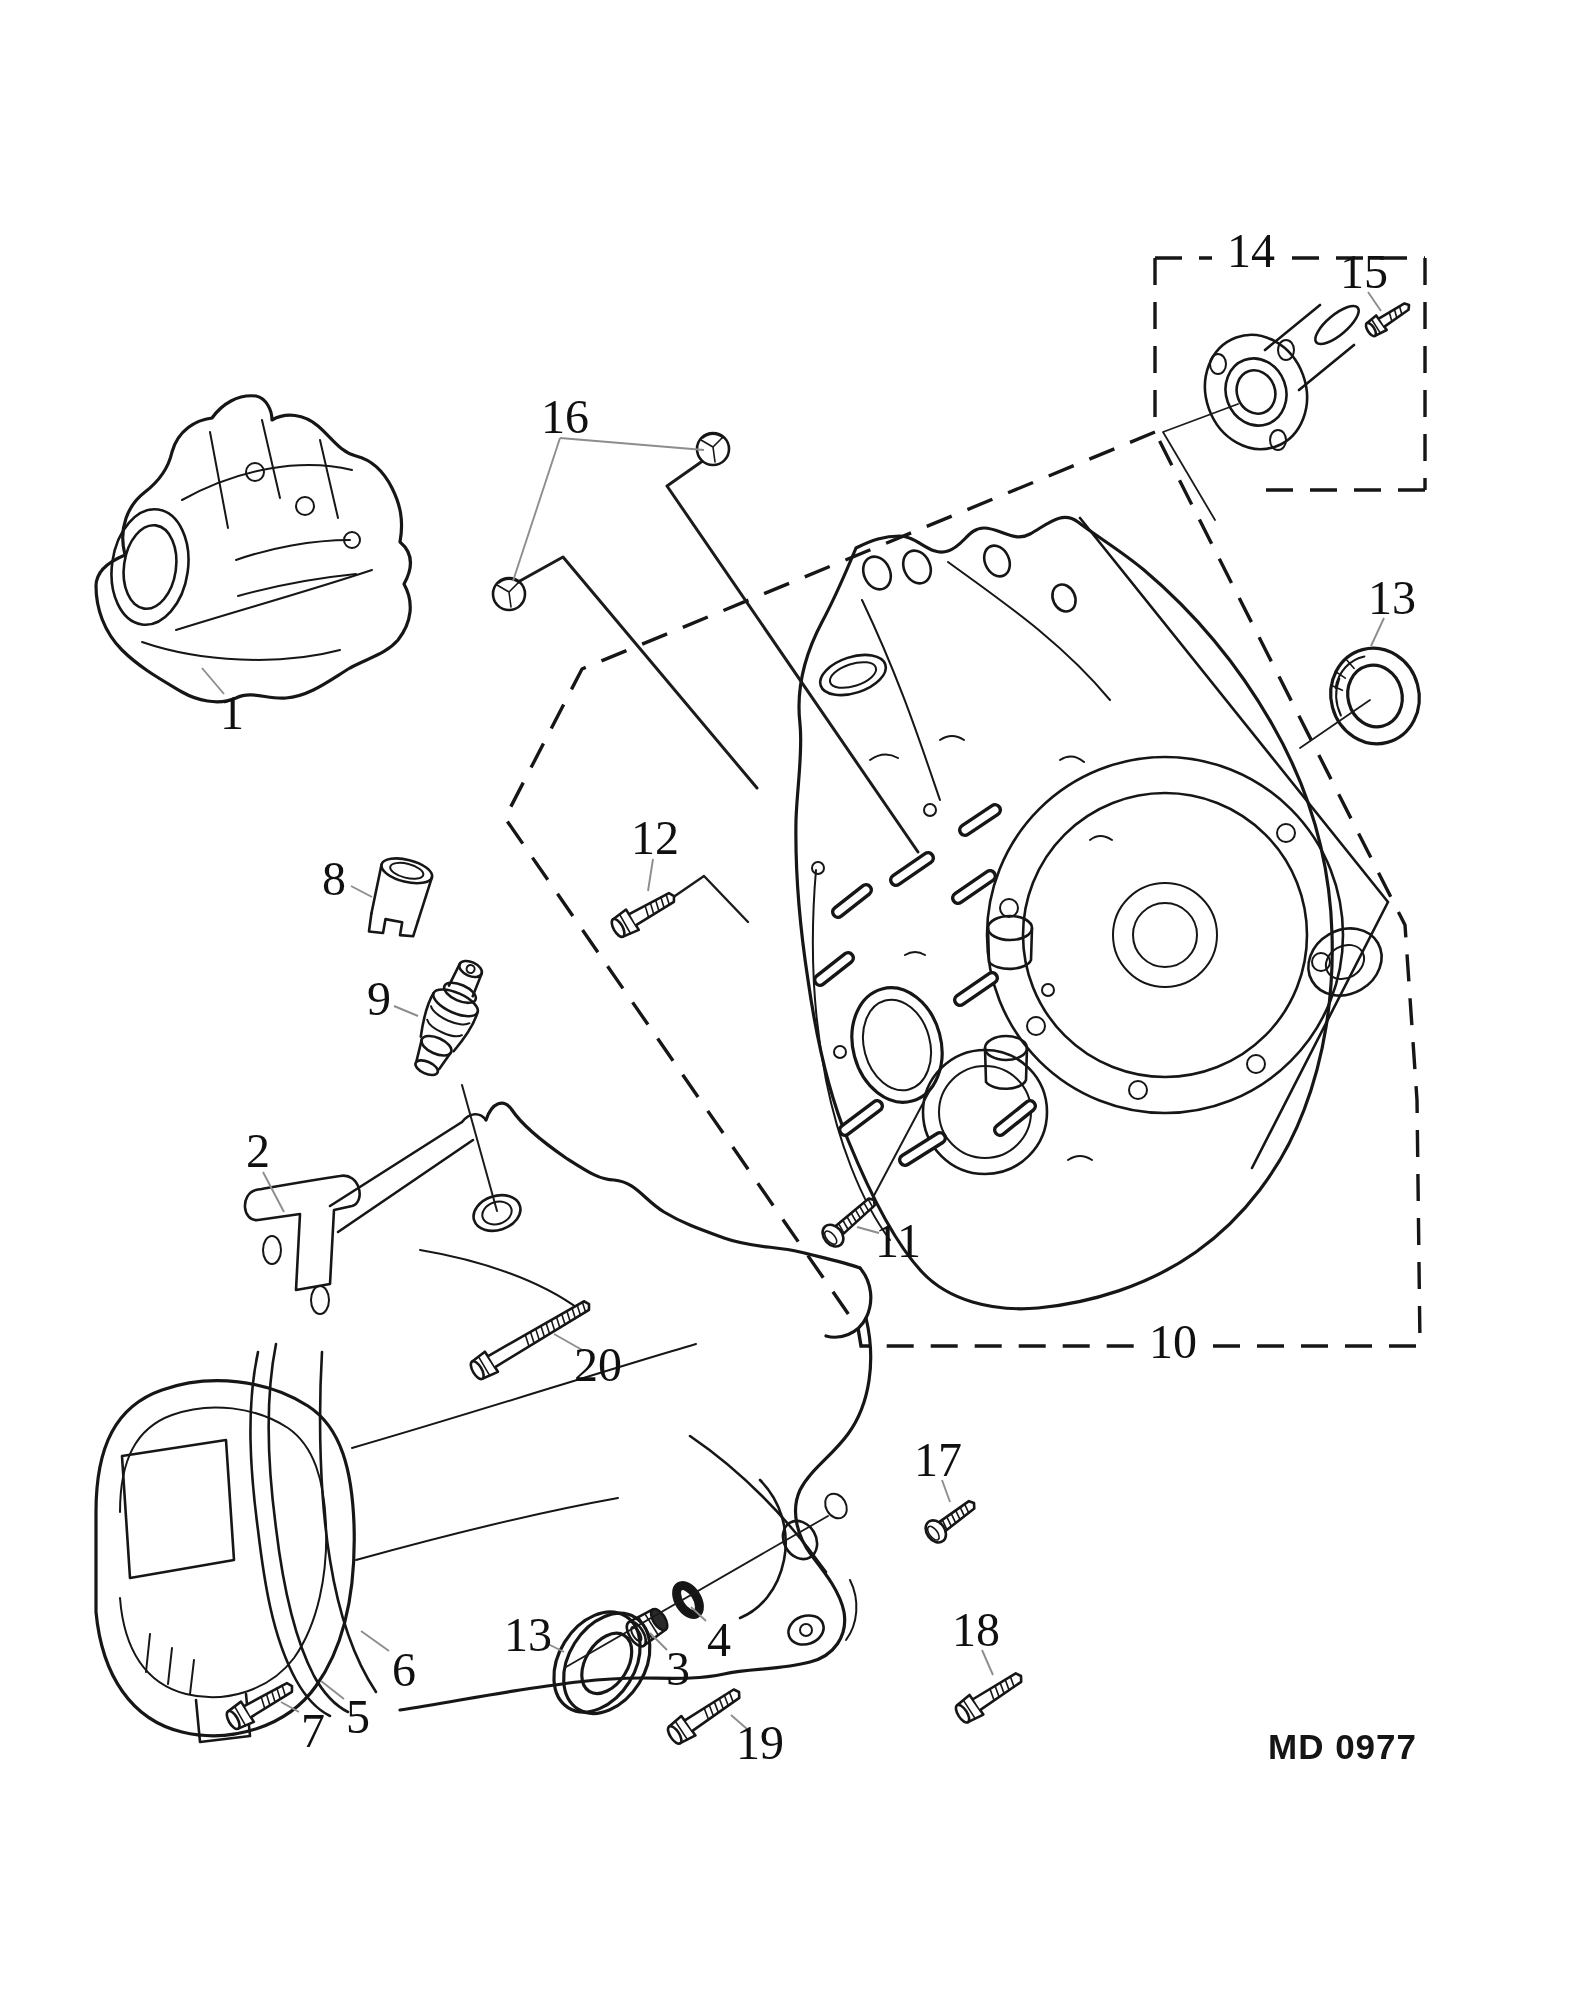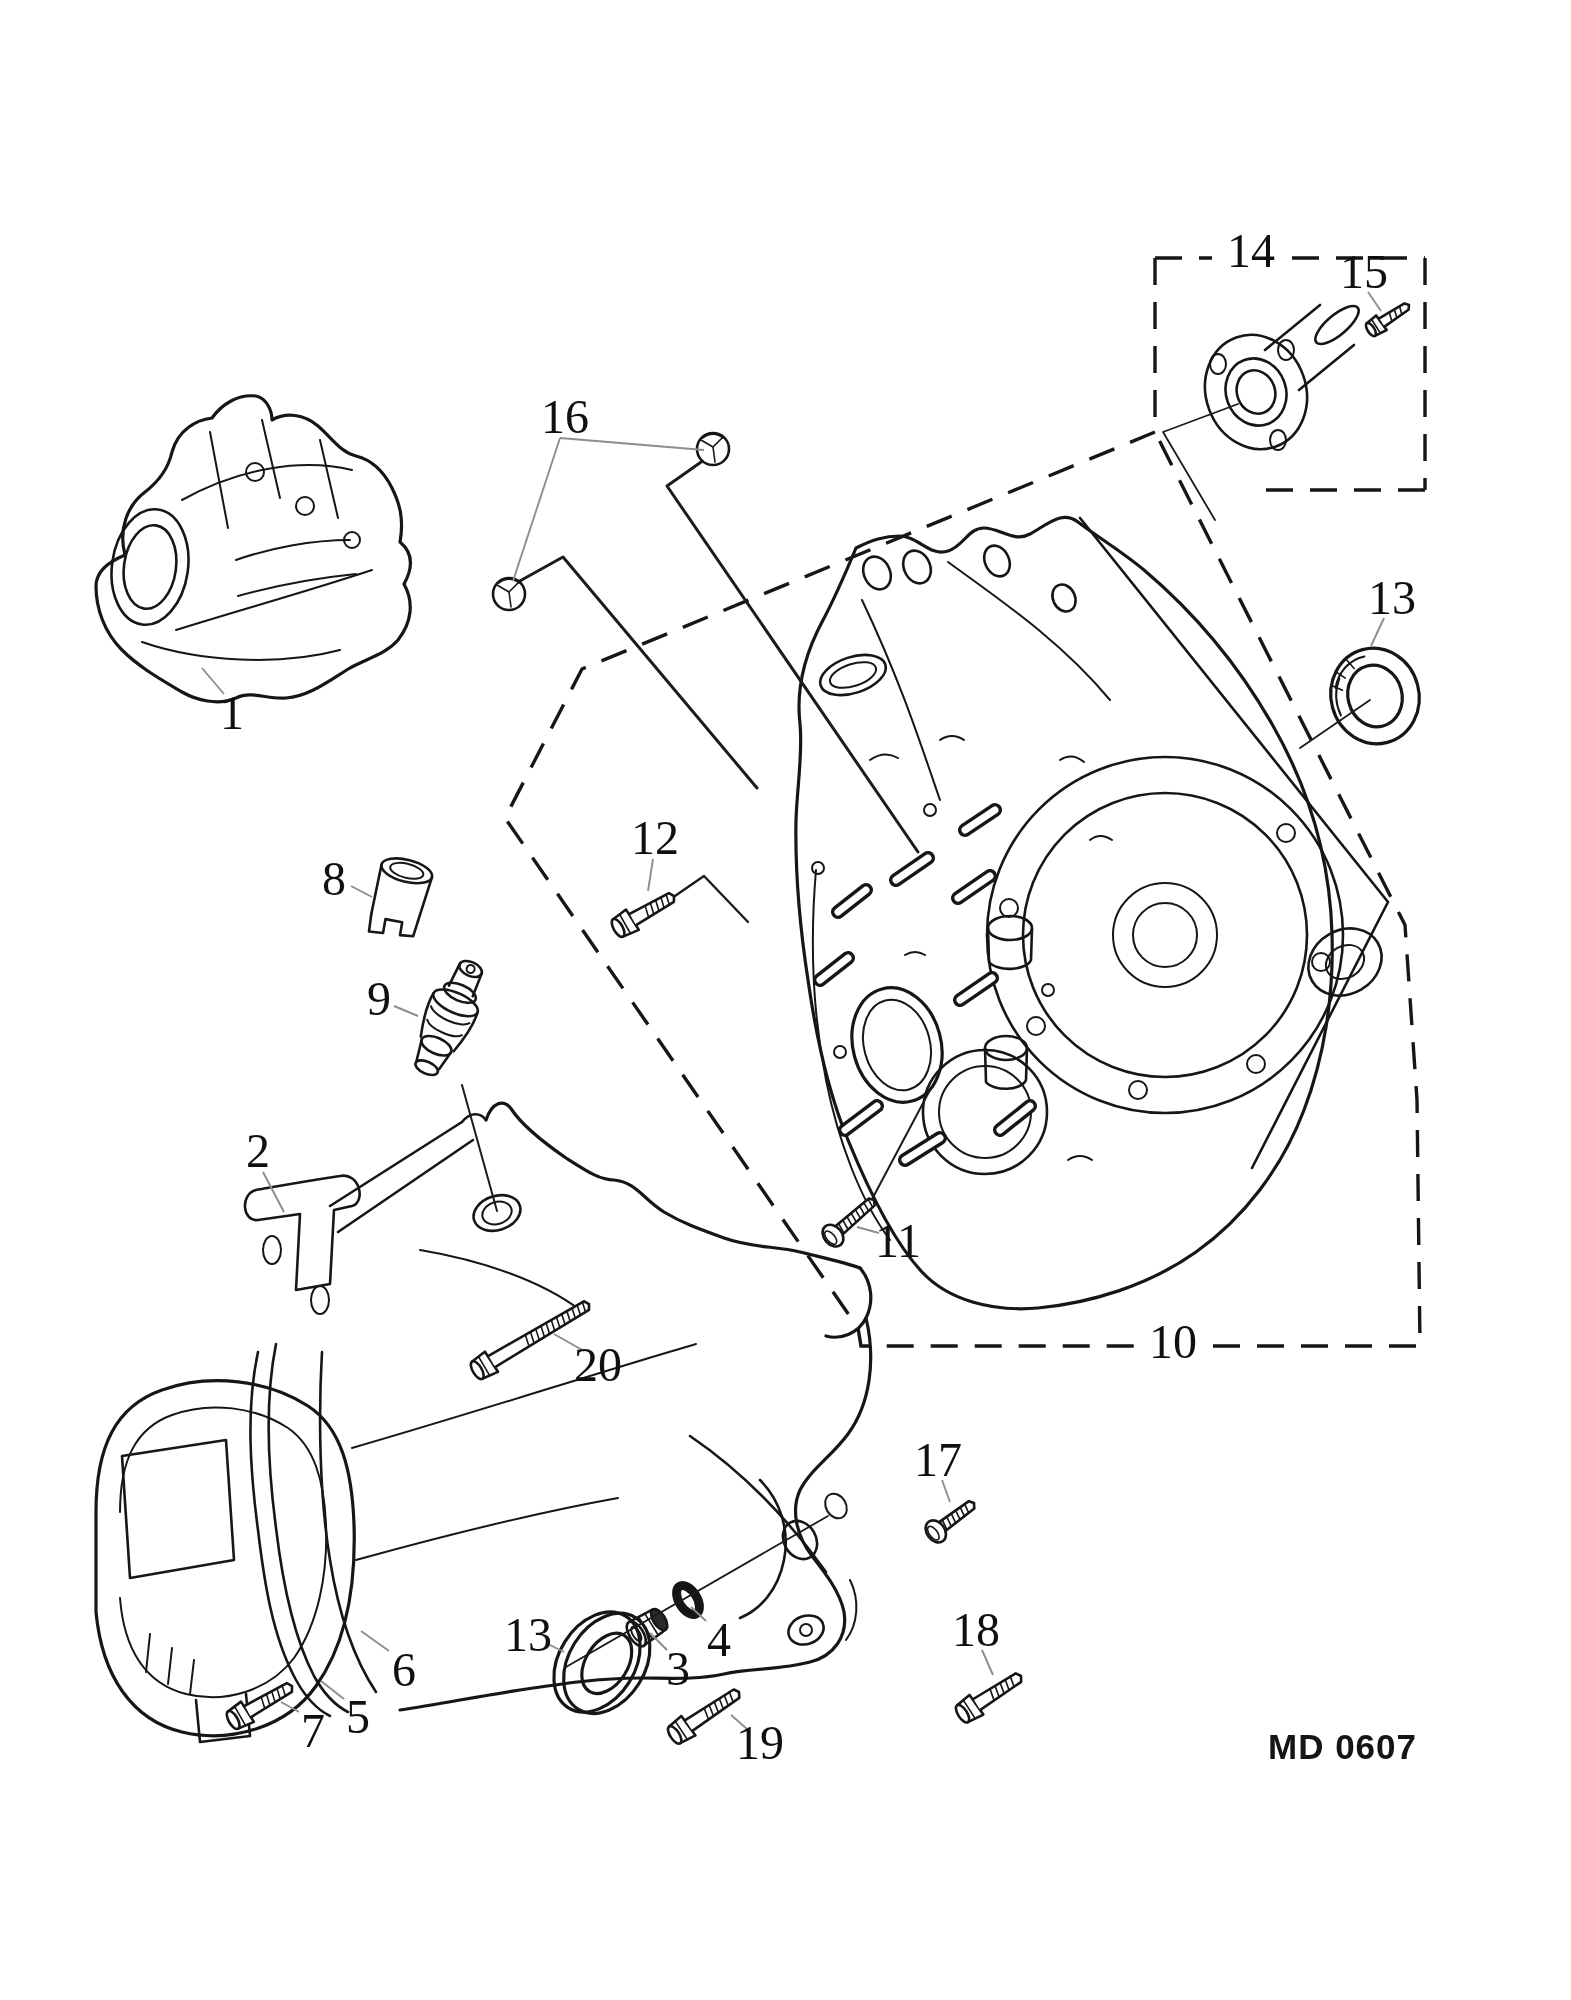--- a/index.html
+++ b/index.html
@@ -379,14 +379,14 @@
         <text x="938" y="1459" class="callout" text-anchor="middle" dominant-baseline="central">17</text>
         <polyline points="982,1650 993,1675" class="leader"></polyline>
         <text x="976" y="1629" class="callout" text-anchor="middle" dominant-baseline="central">18</text>
         <polyline points="747,1729 731,1715" class="leader"></polyline>
         <text x="760" y="1742" class="callout" text-anchor="middle" dominant-baseline="central">19</text>
         <polyline points="584,1351 554,1334" class="leader"></polyline>
         <text x="598" y="1364" class="callout" text-anchor="middle" dominant-baseline="central">20</text>
       </g>
 </svg>
 
-<div class="figcode" style="left:1268px; top:1727px;">MD 0607</div>
+<div class="figcode" style="left:1268px; top:1727px;">MD 0977</div>
 </div>
 
 </body></html>

